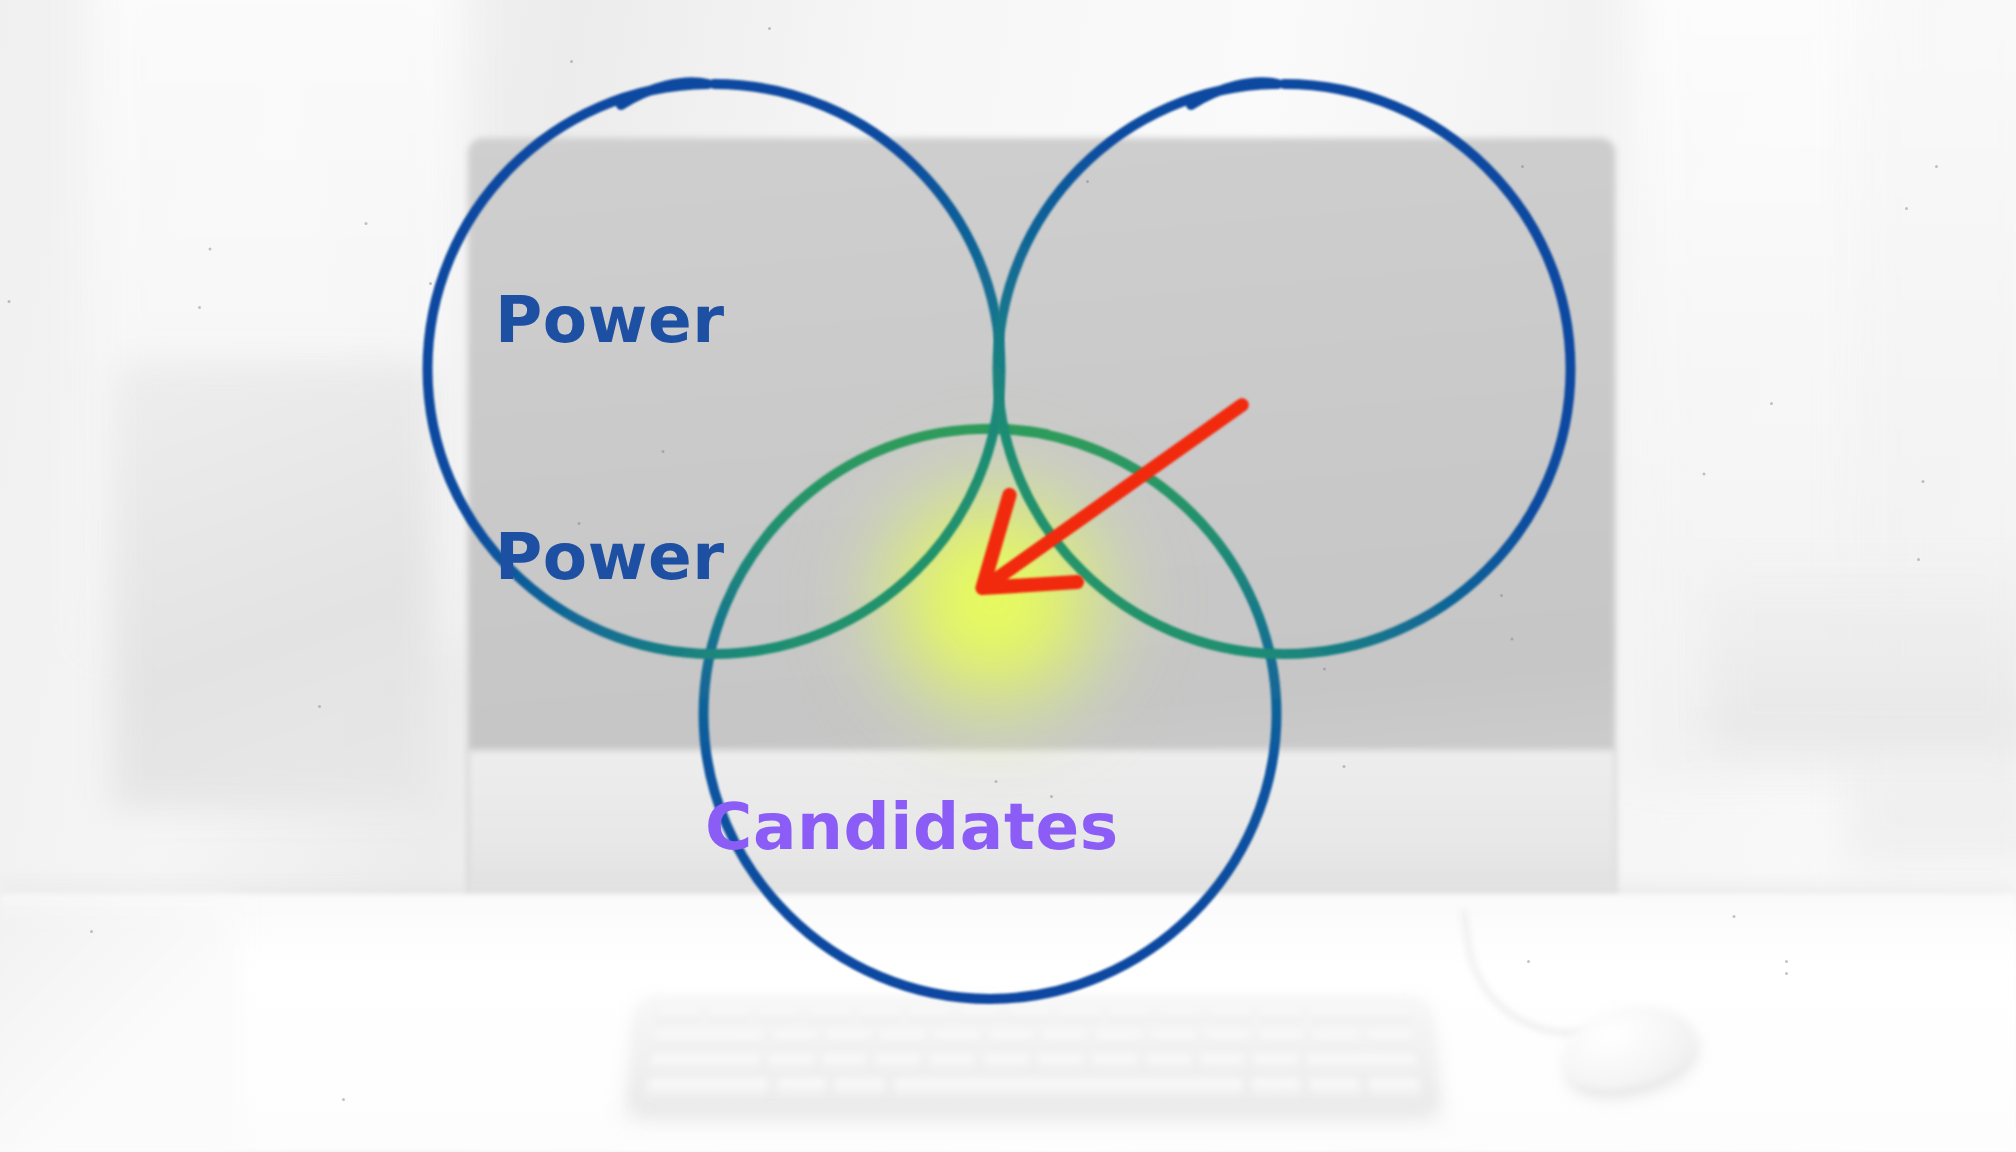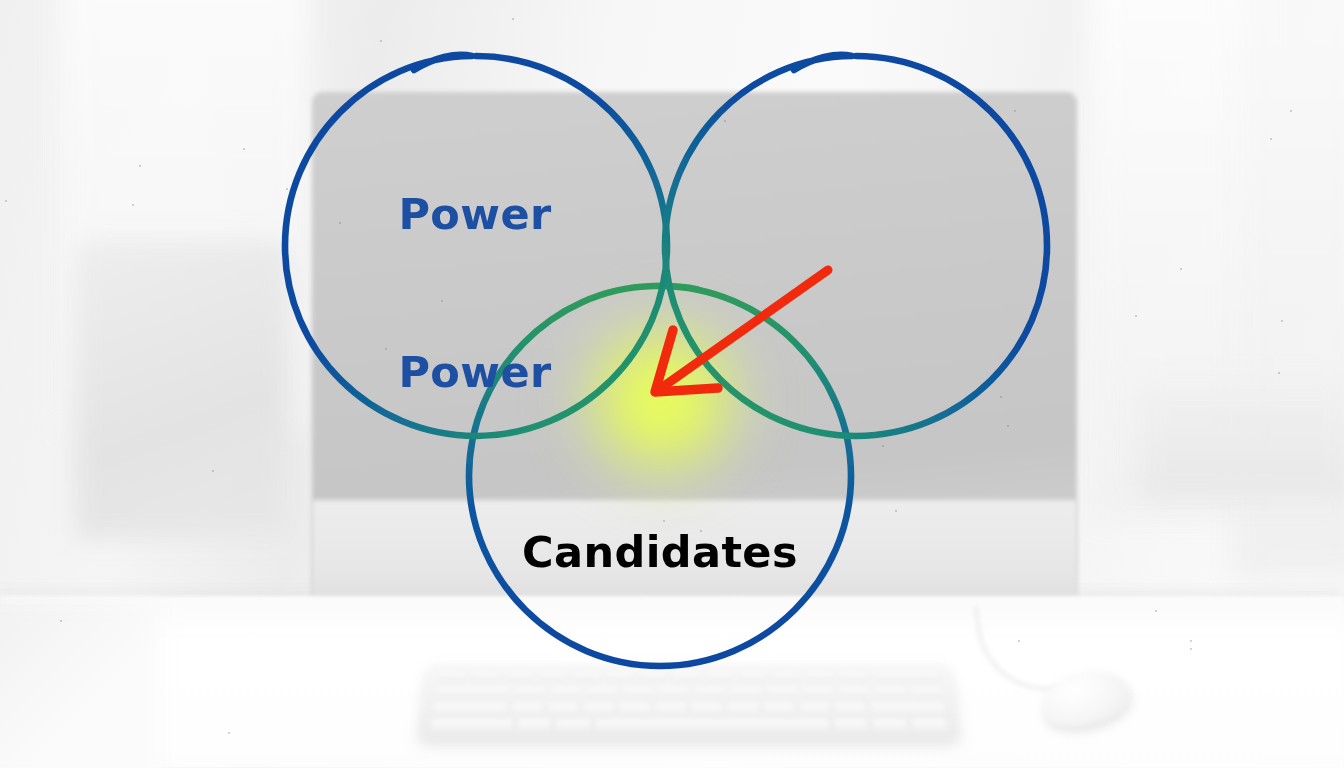--- a/index.html
+++ b/index.html
@@ -178,21 +178,21 @@
 
   
   .venn-svg {
     position: absolute;
     left: 0; top: 0;
     width: 1344px; height: 768px;
   }
 
   .venn-label {
     position: absolute;
-    text-align: center;
+    text-align: left;
     font-family: "DejaVu Sans", sans-serif;
     font-weight: 700;
     letter-spacing: .4px;
     line-height: 1.22;
     white-space: pre-line;
     pointer-events: none;
   }
   .label-power {
     left: 330px; top: 136px;
     width: 290px;
@@ -205,21 +205,21 @@
     font-size: 43px;
     color: #1d4fa3;
   }
   .label-ideal {
     left: 470px; top: 474px;
     width: 380px;
     font-size: 43px;
     color: #14589b;
   }
   .label-ideal .line-1 { color: #17688f; display: block; }
-  .label-ideal .line-2 { color: #000000; display: block; }
+  .label-ideal .line-2 { color: #8b5cf6; display: block; }
 </style>
 </head>
 <body>
 
 <div id="stage">
 
   <div class="bg-layer">
     <div class="wall"></div>
     <div class="window-panel wp1"></div>
     <div class="window-panel wp2"></div>

